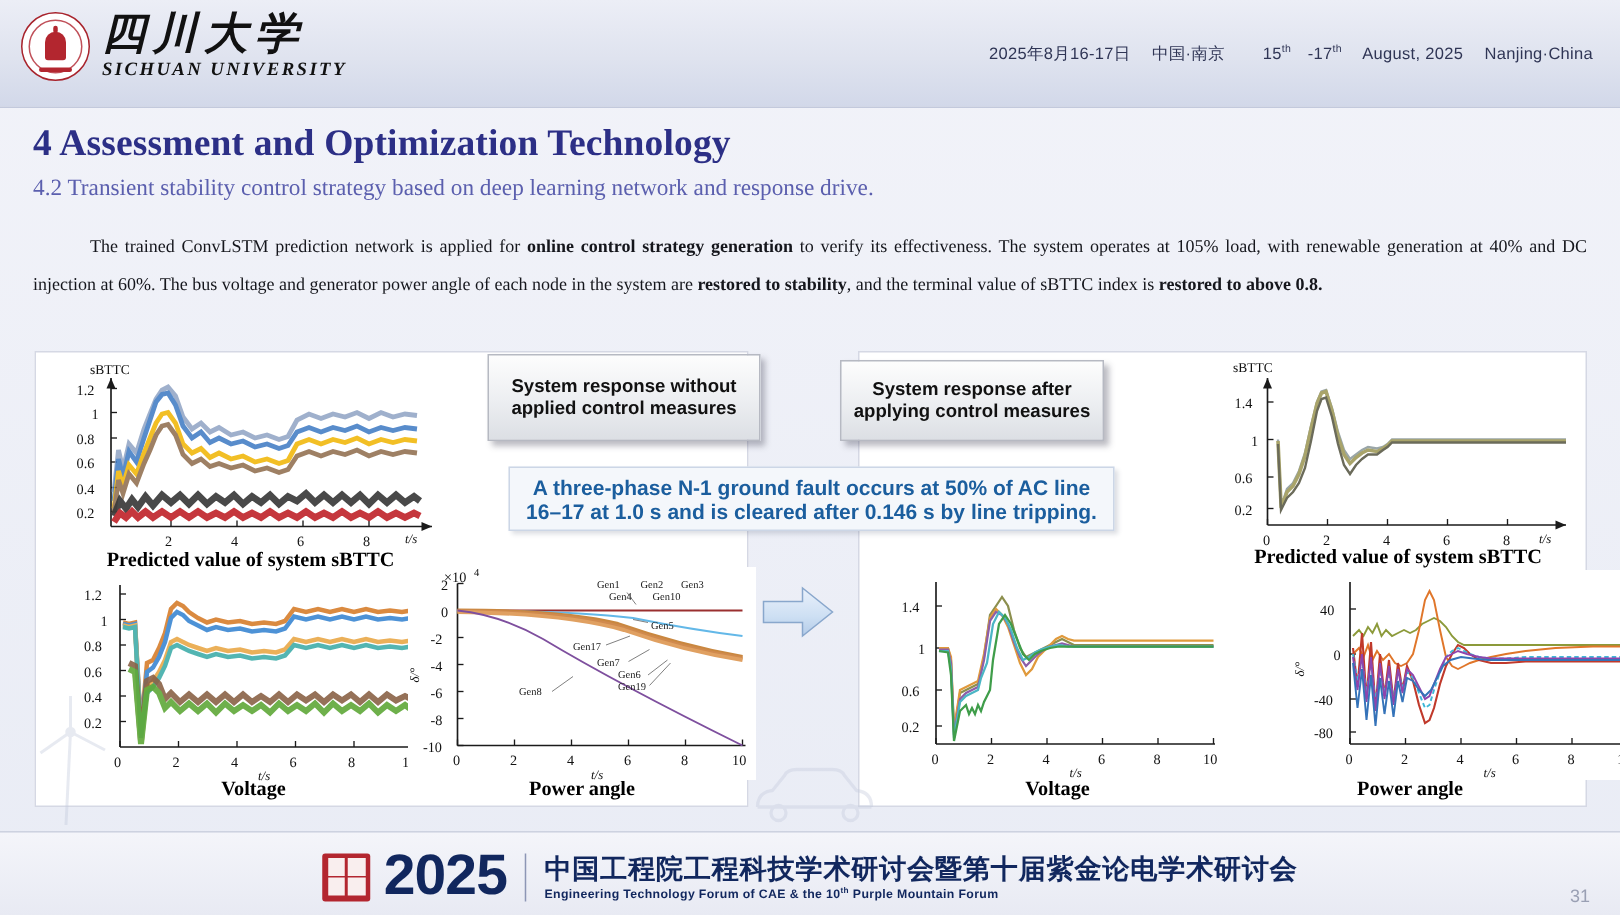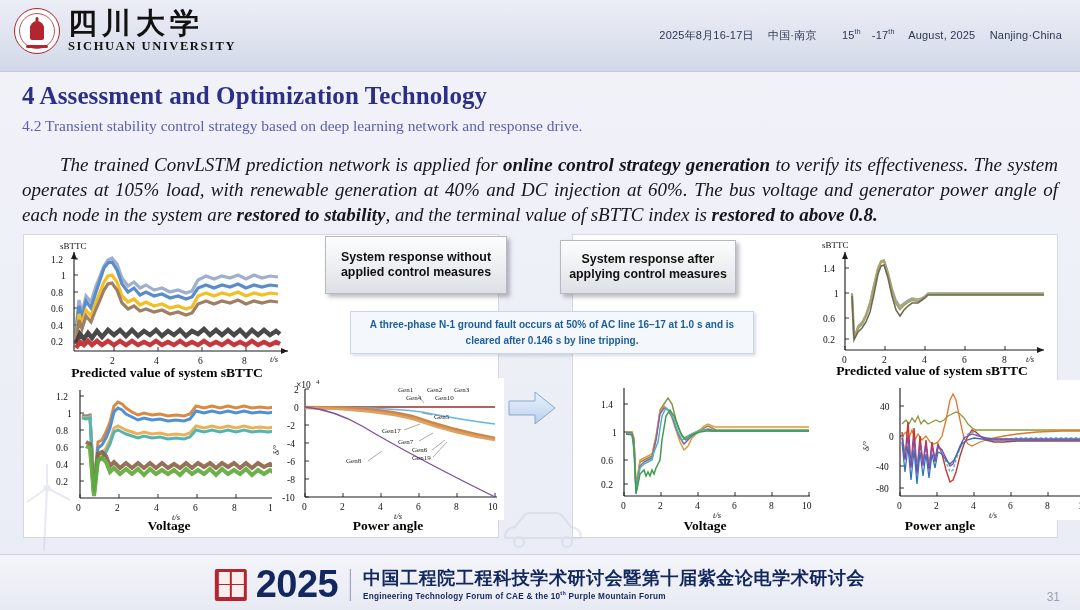--- a/index.html
+++ b/index.html
@@ -12,21 +12,21 @@
   }
   .slide { position:absolute; inset:0; background:linear-gradient(180deg,#f2f3f9 0%, #e9ecf5 100%); }
 
   
   .header {
     position:absolute; left:0; top:0; width:1080px; height:72px;
     background:linear-gradient(180deg,#eceef6 0%,#dfe3ef 55%,#d2d8e9 100%);
     border-bottom:1px solid #c3c9dc;
   }
   .header-inner { position:relative; height:100%; }
-  .logo-wrap { position:absolute; left:14px; top:8px; display:flex; align-items:center; gap:8px; }
+  .logo-wrap { position:absolute; left:14px; top:8px; display:flex; align-items:center; gap:8px;font-style:italic; }
   .seal { width:46px; height:46px; border-radius:50%; border:1.6px solid #a8232c; position:relative; background:#fff; }
   .seal:before{
     content:""; position:absolute; inset:4px; border-radius:50%; border:1px solid #c05059;
   }
   .seal .bell{
     position:absolute; left:50%; top:50%; transform:translate(-50%,-52%);
     width:14px; height:19px; background:#b3262f;
     border-radius:7px 7px 2px 2px;
   }
   .seal .bell:after{
@@ -60,23 +60,22 @@
     font-size:25px; font-weight:700; color:#2c2f86; letter-spacing:.1px;
   }
   .subtitle {
     position:absolute; left:22px; top:117px;
     font-size:15.5px; color:#5b5fae;
   }
 
   
   .body-text {
     position:absolute; left:22px; top:152px; width:1036px;
-    font-size:19px; line-height:25px; color:#15161c; text-align:justify;
+    font-size:12px; line-height:25px; color:#15161c; text-align:justify;
     text-indent:38px;
-    font-style:italic;
   }
   .body-text b { font-weight:700; }
 
   
   .panel { position:absolute; background:#fff; border:1px solid #d5d8e4; }
   .panel-left  { left:23px;  top:234px; width:476px; height:304px; }
   .panel-right { left:572px; top:234px; width:486px; height:304px; }
 
   
   .callout {
@@ -90,24 +89,23 @@
     line-height:15px; padding:4px 8px;
   }
   .callout-a { left:325px; top:236px; width:182px; height:58px; }
   .callout-b { left:560px; top:240px; width:176px; height:54px; }
 
   .fault-box {
     position:absolute; left:339px; top:311px; width:404px; height:43px;
     background:#f4f7fb; border:1px solid #ccd6e6;
     box-shadow:2px 2px 3px rgba(60,70,100,.18);
     font-family:"Liberation Sans", sans-serif;
-    font-size:10px; font-weight:700; color:#1b5e9e; text-align:center;
+    font-size:14px; font-weight:700; color:#1b5e9e; text-align:center;
     display:flex; align-items:center; justify-content:center; line-height:16px;
     padding:2px 6px;
-    margin-left:11px;
   }
 
   .arrow-right { position:absolute; left:505px; top:386px; width:56px; height:44px; }
 
   
   .chart { position:absolute; background:#fff; }
   .chart svg { display:block; }
   .axis-line { stroke:#1b1b1b; stroke-width:1.1; fill:none; }
   .tick { stroke:#1b1b1b; stroke-width:.9; }
   .tlab { font-family:"Liberation Serif", serif; font-size:9.5px; fill:#111; }

